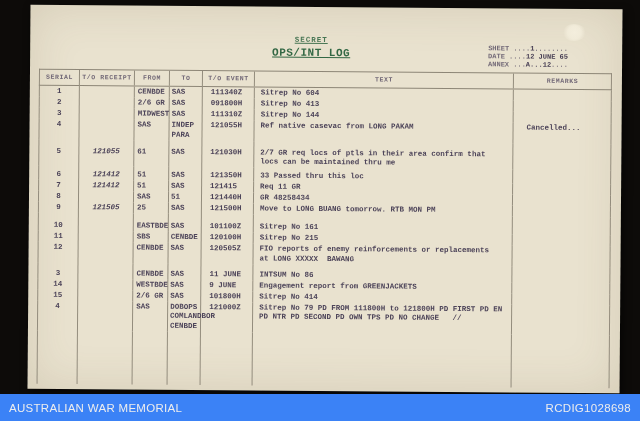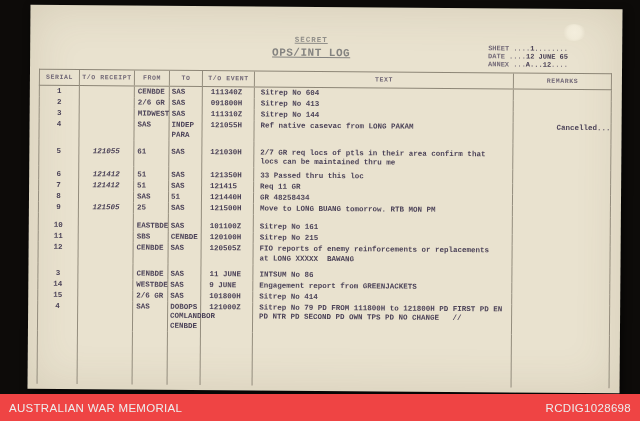--- a/index.html
+++ b/index.html
@@ -13,21 +13,21 @@
       radial-gradient(ellipse at 72% 12%, rgba(255,255,255,.28), rgba(255,255,255,0) 42%),
       linear-gradient(180deg,#ece5d3 0%, #e9e2cf 55%, #e5decא 100%);
     background-color:#e9e2cf;
     transform:rotate(0.45deg);transform-origin:50% 50%;
     box-shadow:2px 3px 8px rgba(0,0,0,.65), inset 0 0 46px rgba(110,92,55,.16);
   }
   .hole{position:absolute;top:15px;right:36px;width:24px;height:17px;border-radius:50%;
     background:radial-gradient(circle,#f4eedd 0%,#f1ebd9 45%,rgba(241,235,217,0) 75%);}
 
   
-  .doc-title{position:absolute;left:238px;top:29px;width:86px;text-align:center;color:#737373;}
+  .doc-title{position:absolute;left:238px;top:29px;width:86px;text-align:center;color:#14532d;}
   .doc-title .classification{font-size:7.5px;font-weight:700;letter-spacing:1px;text-decoration:underline;opacity:.75;}
   .doc-title .log-title{font-size:11px;font-weight:700;letter-spacing:.5px;text-decoration:underline;margin-top:3px;opacity:.85;}
 
   .meta{position:absolute;left:458px;top:36px;color:#564c62;font-size:7px;line-height:8.2px;white-space:nowrap;}
   .meta .lbl{font-weight:700;opacity:.8;}
   .meta .val{font-weight:700;color:#453c52;}
 
   
   table.log{position:absolute;left:9px;top:64px;width:572px;border-collapse:collapse;table-layout:fixed;}
   col.c0{width:40px}col.c1{width:55px}col.c2{width:35px}col.c3{width:33px}col.c4{width:52px}col.c5{width:259px}col.c6{width:98px}
@@ -41,30 +41,30 @@
   tbody td{
     font-size:7.5px;line-height:9.5px;font-weight:700;color:#4d4459;
     padding:1px 0 .5px;white-space:pre-wrap;word-break:keep-all;
   }
   td.c0{text-align:center;}
   td.c1{text-align:center;font-style:italic;}
   td.c2{padding-left:3px;}
   td.c3{padding-left:2px;}
   td.c4{padding-left:8px;}
   td.c5{padding-left:6px;}
-  td.c6{padding-left:5px;text-align:right;}
+  td.c6{padding-left:13px;}
   tbody tr:nth-child(5) td{padding-top:7px;}
   tbody tr:nth-child(6) td{padding-top:4px;}
   tbody tr:nth-child(10) td{padding-top:8px;}
   tbody tr:nth-child(13) td{padding-top:6px;}
   tbody tr.filler td{height:52px;}
 
   
   .footer{
-    position:absolute;left:0;bottom:0;width:640px;height:27px;background:#ef4444;
+    position:absolute;left:0;bottom:0;width:640px;height:27px;background:#3b82f6;
     display:flex;align-items:center;justify-content:space-between;
     padding:0 9px;box-sizing:border-box;
     font-family:"Liberation Sans","DejaVu Sans",sans-serif;font-size:11.5px;
     color:#ededed;letter-spacing:.3px;
   }
 </style>
 </head>
 <body>
 
 <div class="stage">

